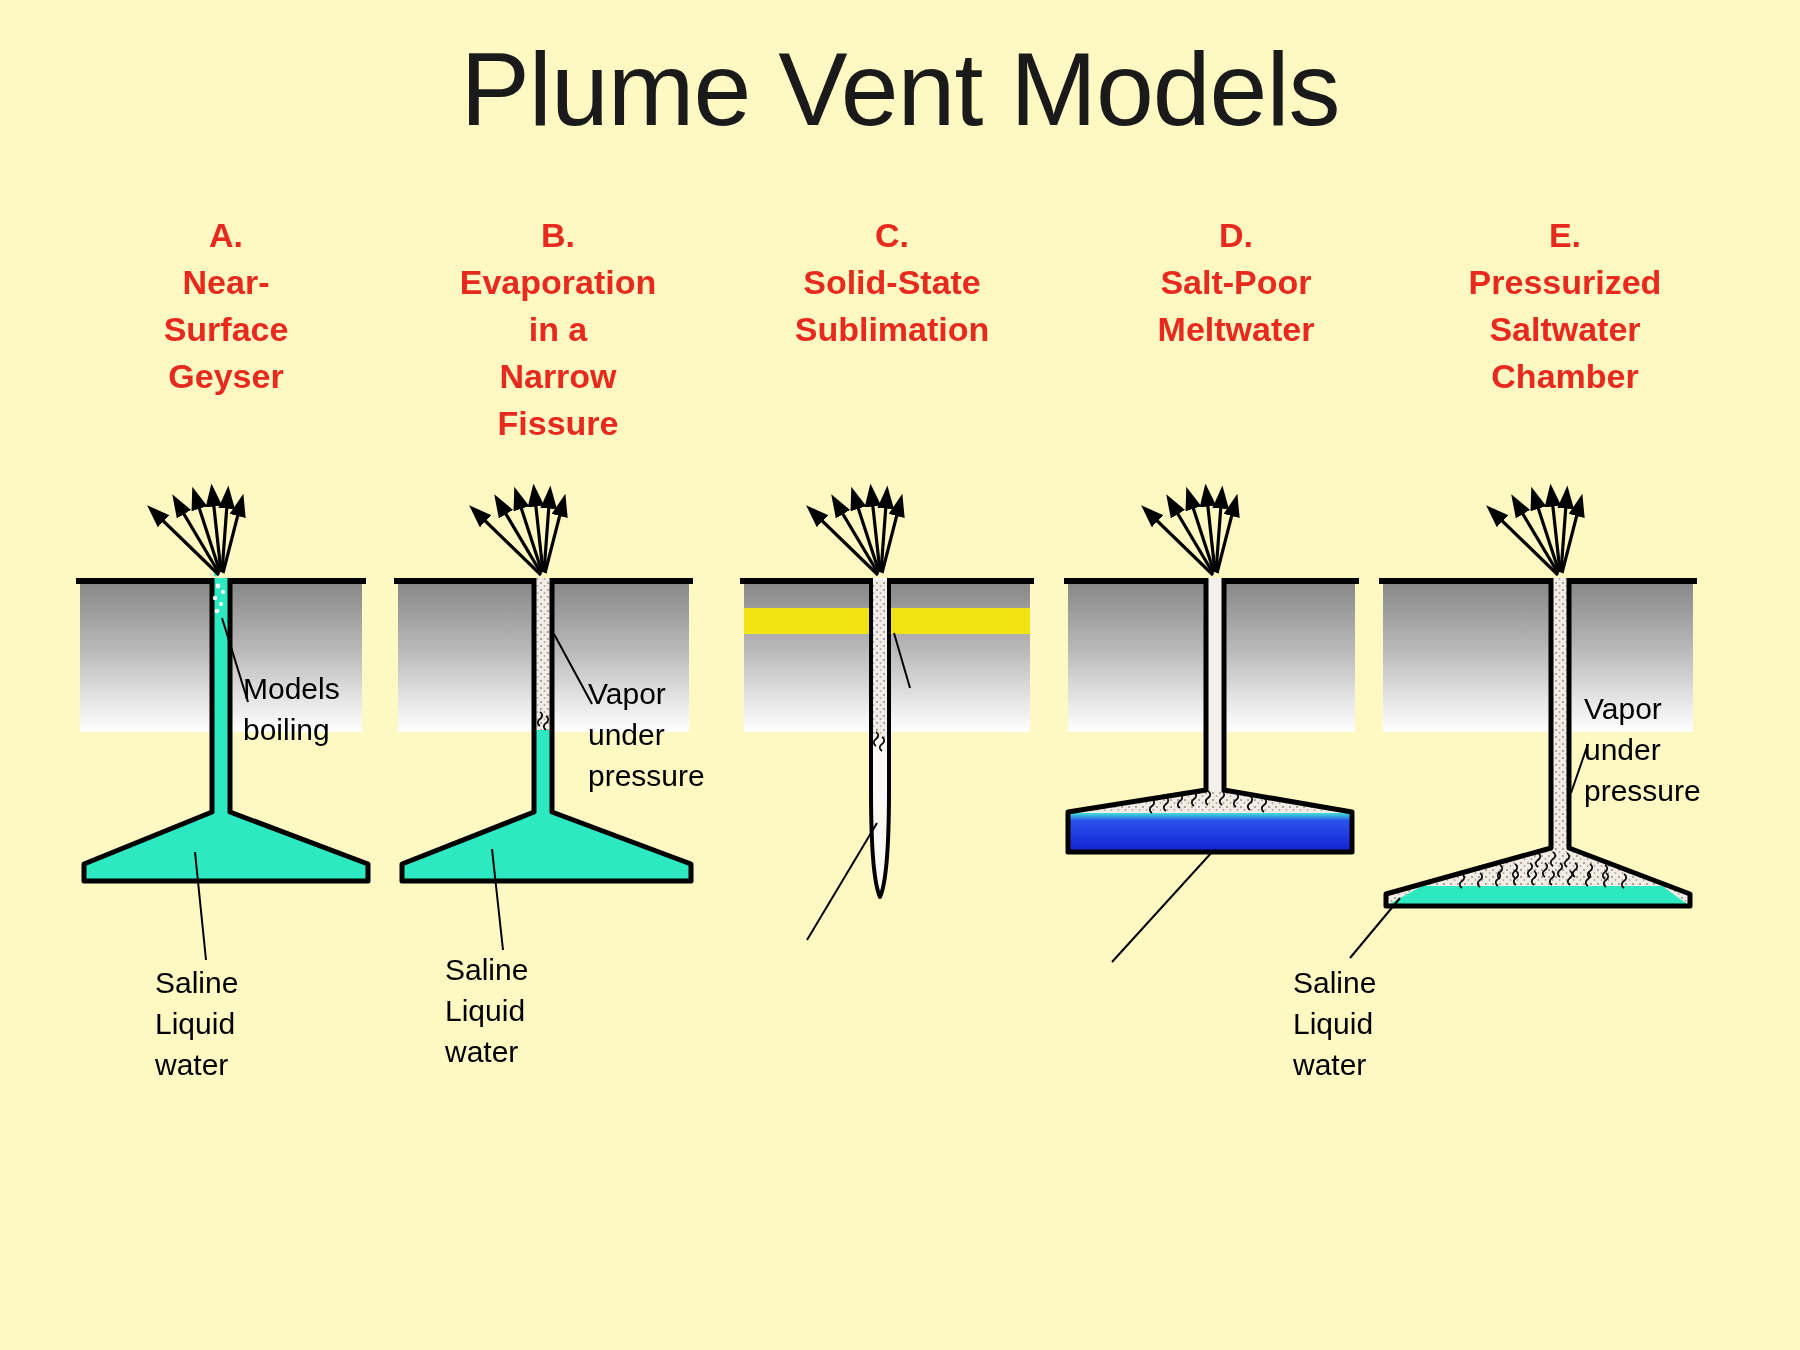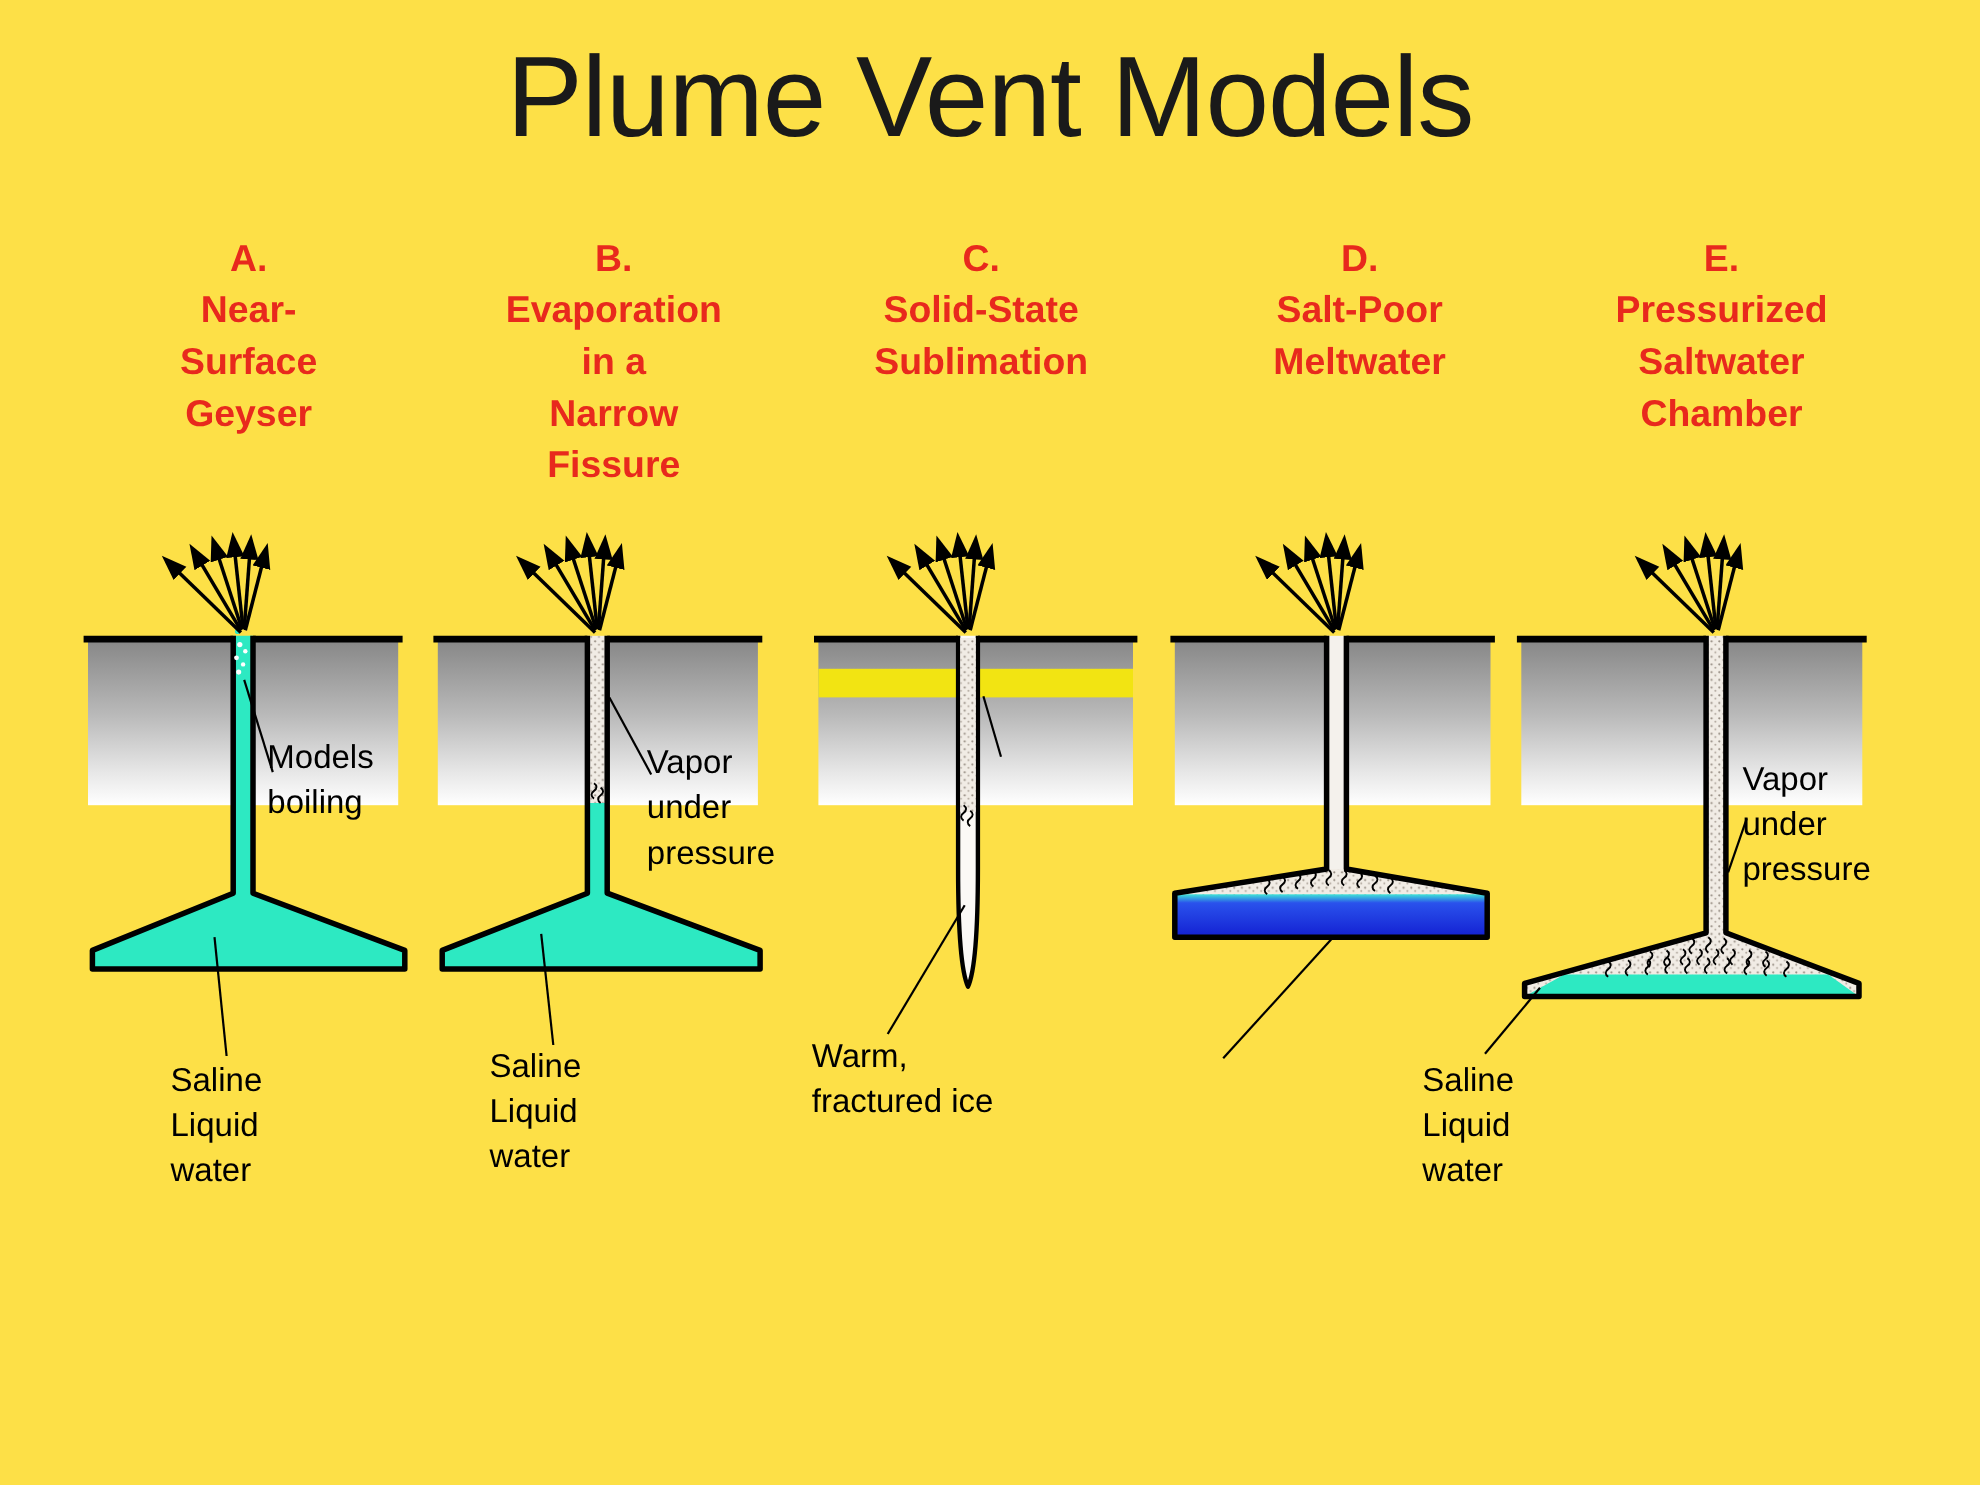--- a/index.html
+++ b/index.html
@@ -1,16 +1,16 @@
 <!DOCTYPE html>
 <html style="--header-red: #e8291d; --saline-cyan: #2de9c2; --salt-yellow: #f2e412; --melt-top: #3fe3d7; --melt-mid: #2a52ec; --melt-deep: #1320d2;"><head>
 <meta charset="utf-8">
 <style>
   html,body{margin:0;padding:0;background:#fff;}
-  #stage{position:relative;width:1800px;height:1350px;background:#fde047;overflow:hidden;
+  #stage{position:relative;width:1800px;height:1350px;background:#fef9c3;overflow:hidden;
          font-family:"Liberation Sans", sans-serif;color:#000;}
   .abs{position:absolute;}
   #title{left:0;top:30px;width:1800px;text-align:center;font-size:104px;font-weight:400;
          letter-spacing:-1px;color:#1a1a1a;}
   .hdr{top:212px;width:300px;text-align:center;font-size:34px;font-weight:700;
        line-height:1.38;color:var(--header-red,#e8291d);white-space:pre-line;}
   .lbl{font-size:30px;line-height:1.37;color:#000;white-space:pre-line;}
   svg{position:absolute;left:0;top:0;}
 </style>
 </head>
@@ -197,22 +197,20 @@
 boiling</div>
   <div class="abs lbl" style="left:155px;top:962px;">Saline
 Liquid
 water</div>
   <div class="abs lbl" style="left:588px;top:673px;">Vapor
 under
 pressure</div>
   <div class="abs lbl" style="left:445px;top:949px;">Saline
 Liquid
 water</div>
-  <div class="abs lbl" style="left:738px;top:940px;">Warm,
-fractured ice</div>
   <div class="abs lbl" style="left:1584px;top:688px;">Vapor
 under
 pressure</div>
   <div class="abs lbl" style="left:1293px;top:962px;">Saline
 Liquid
 water</div>
 
 </div>
 
 </body></html>

